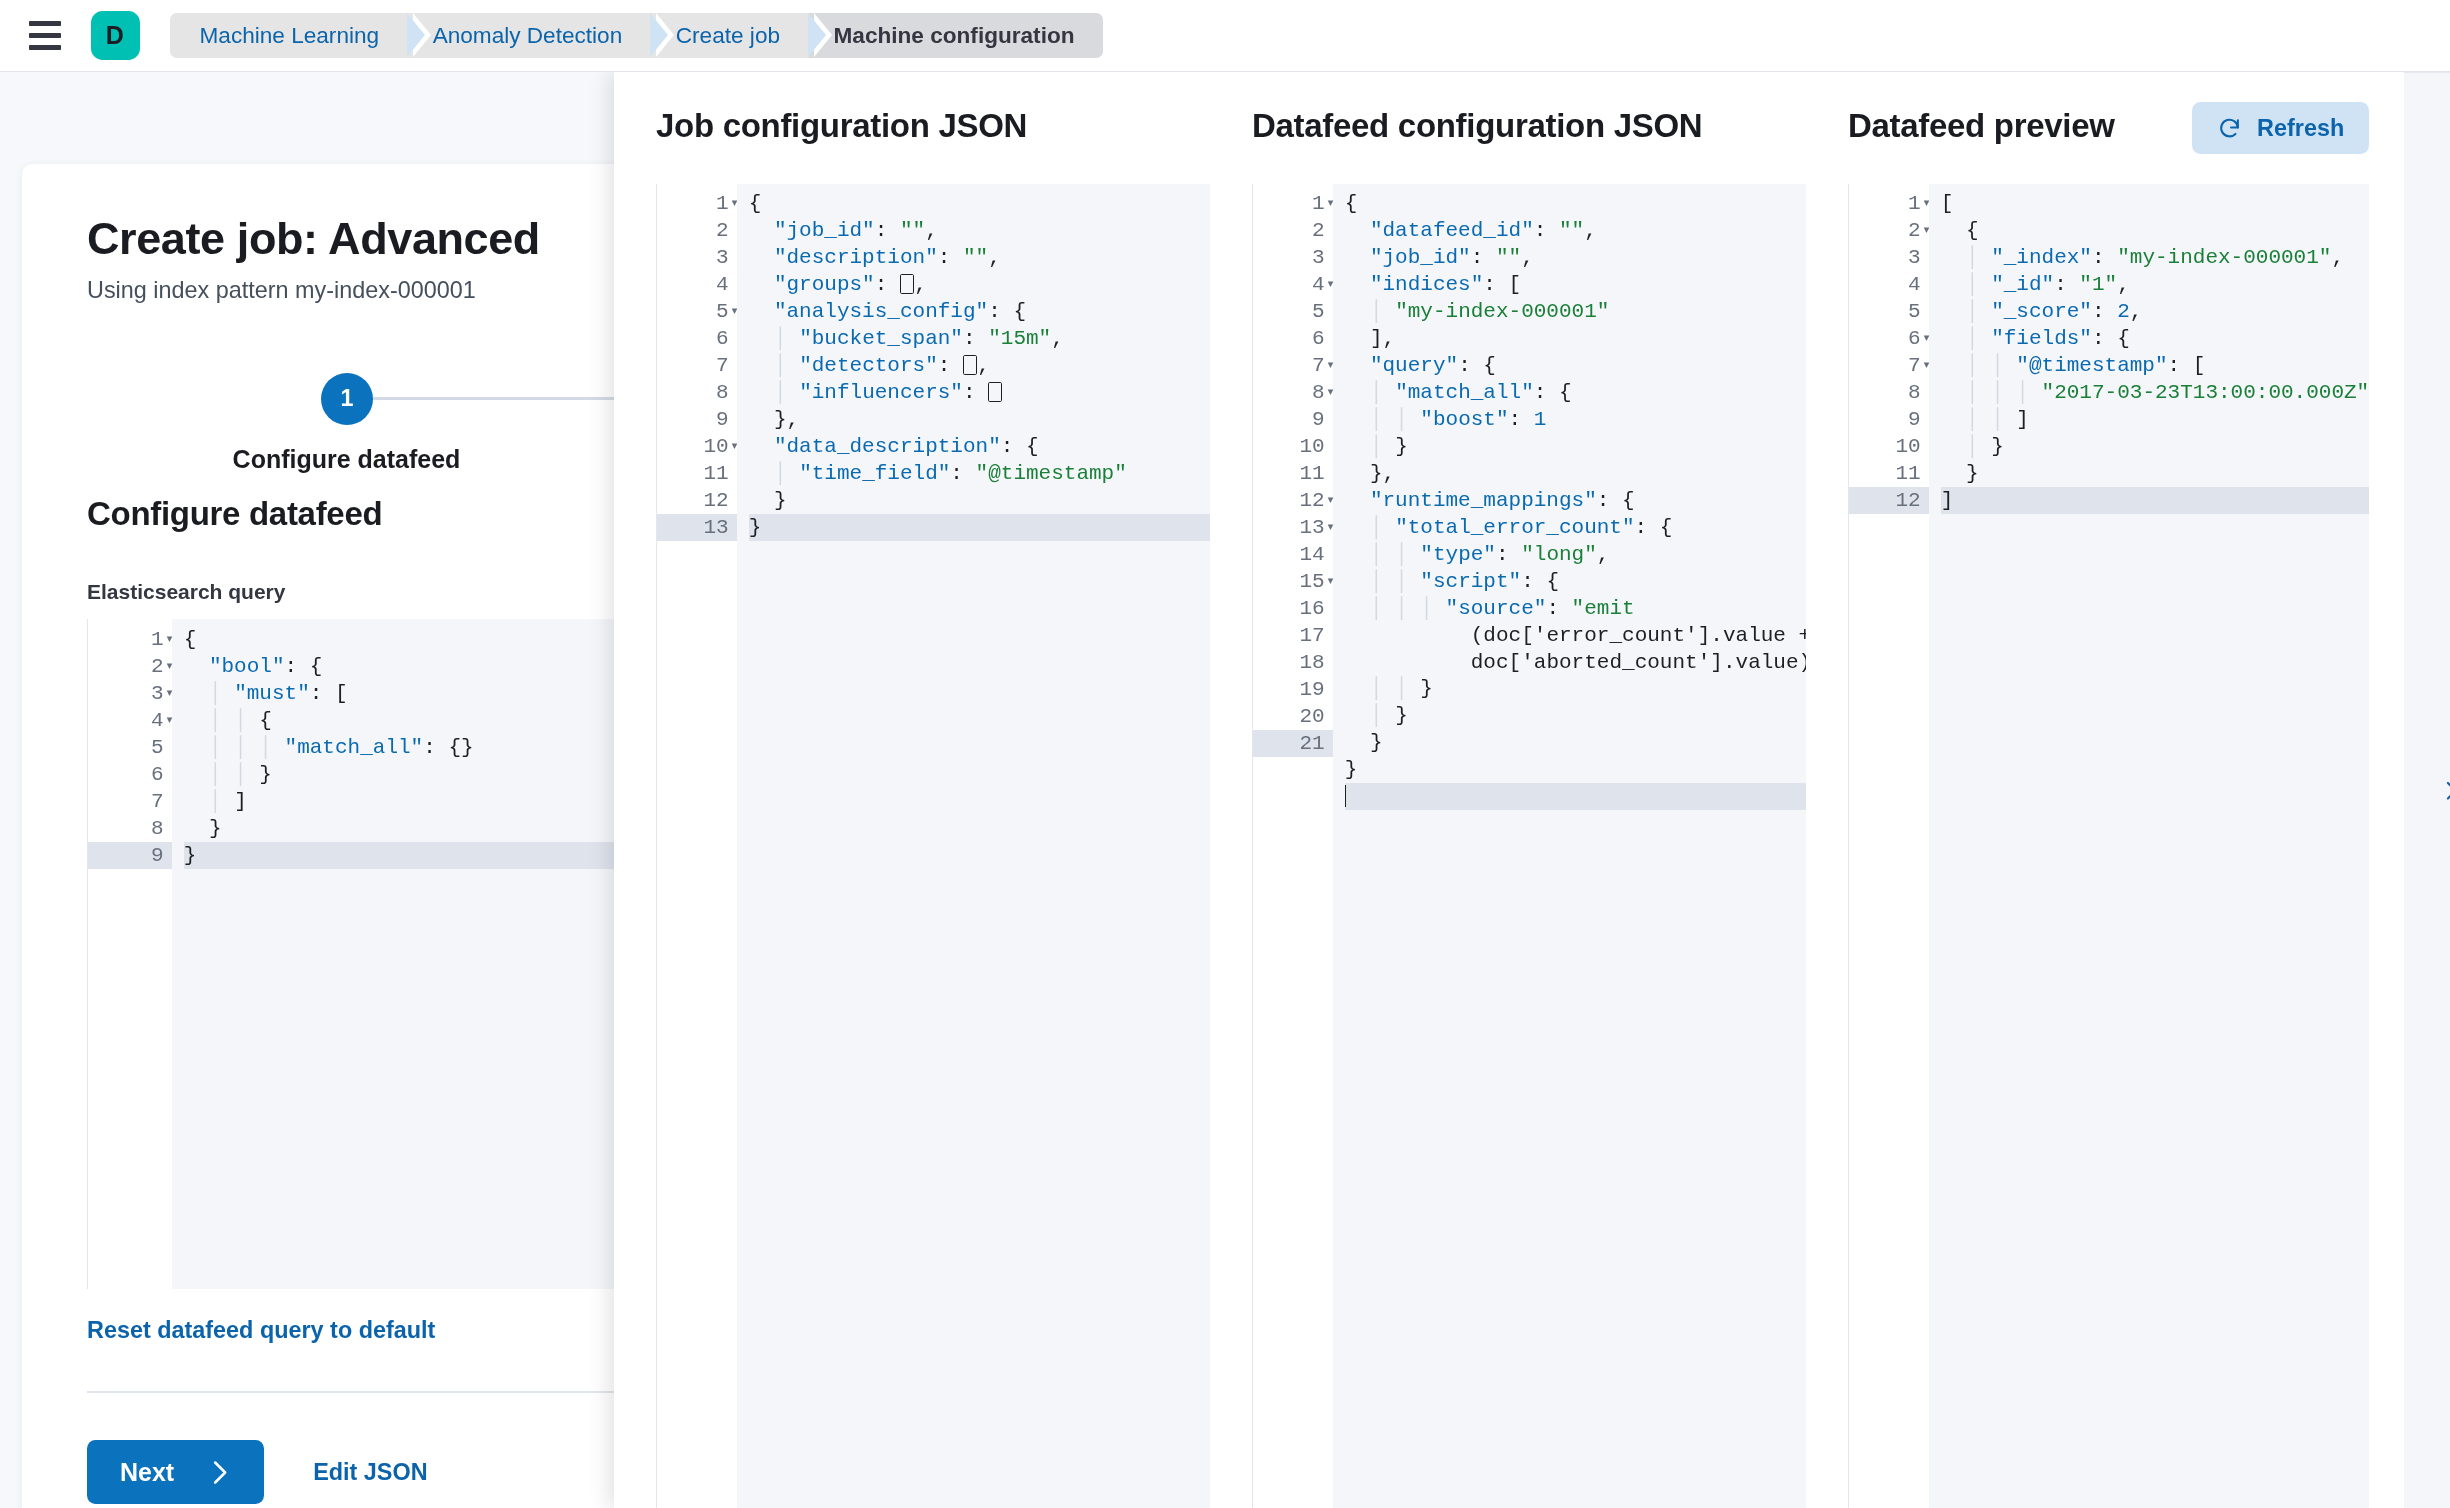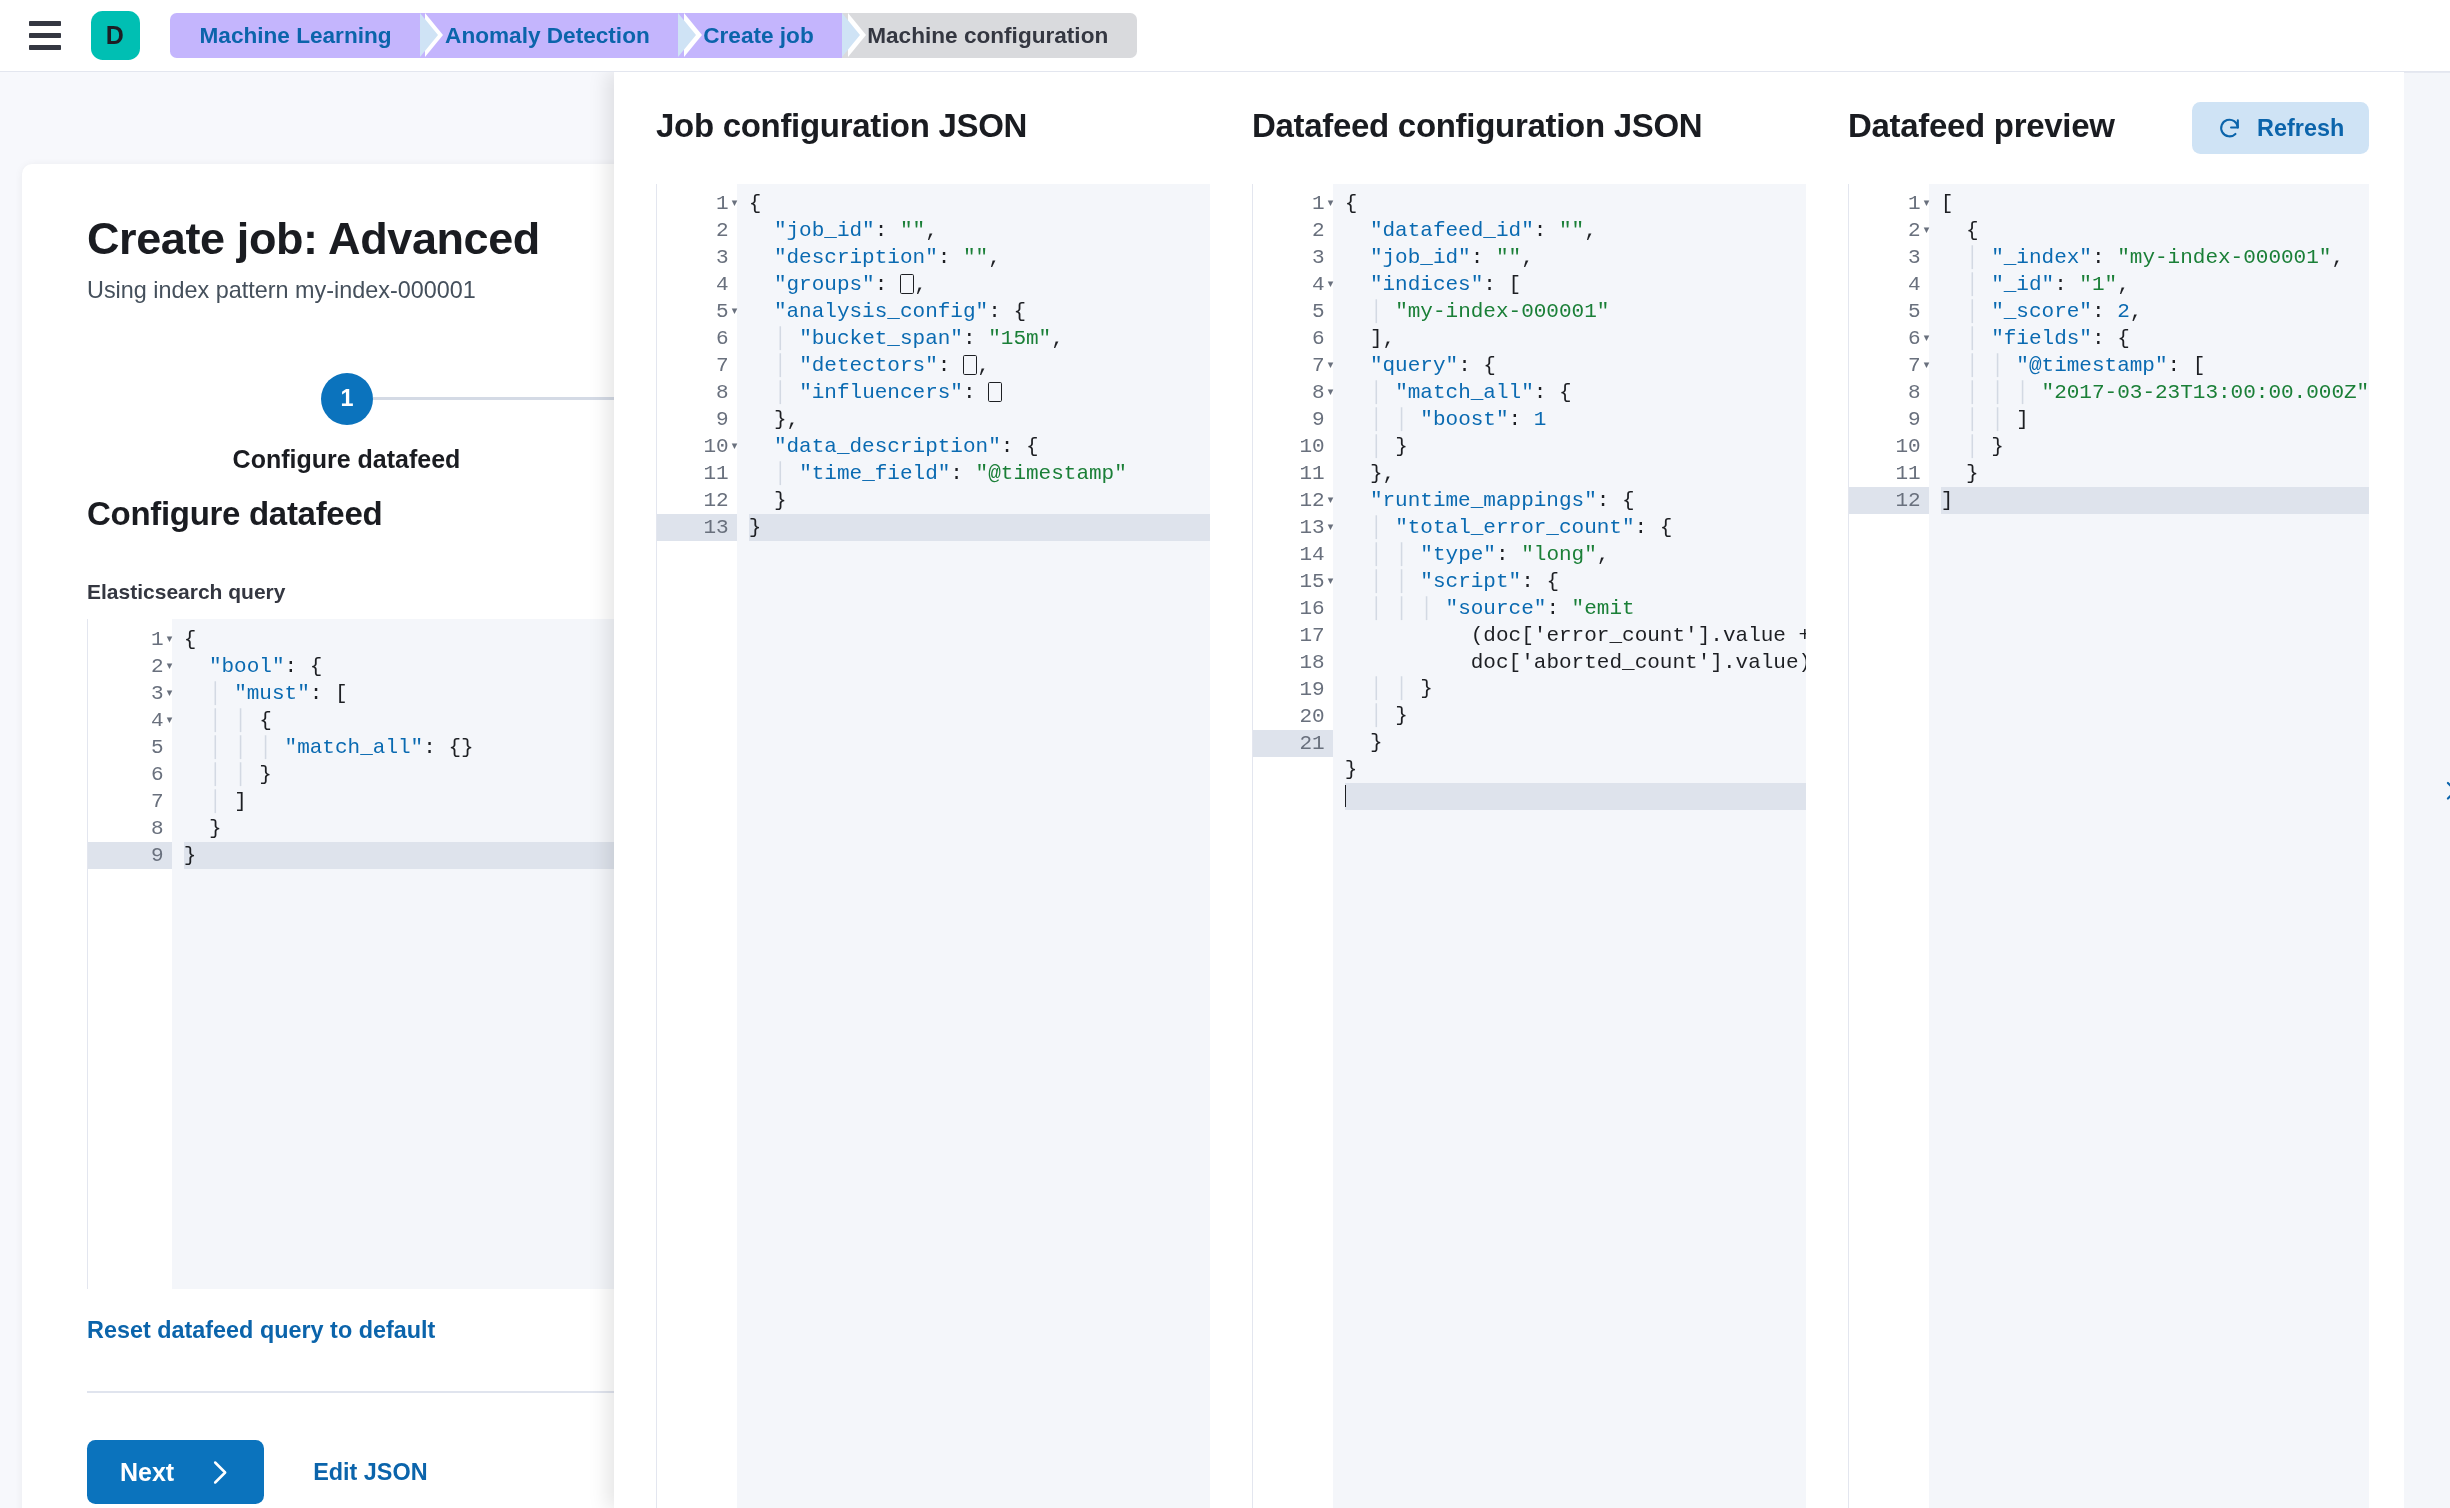--- a/index.html
+++ b/index.html
@@ -24,21 +24,21 @@
   .hamburger span { display:block; width: 32px; height: 5px; background: #343741; border-radius: 0.8px;}
   .logo-badge {
     width: 49px; height: 49px; border-radius: 11.7px; background: #00bfb3;
     color: #1d1e24; font-size: 25px; font-weight: 700;
     display: flex; align-items: center; justify-content: center;
     margin-left: 27px; letter-spacing: 0.4px;
   }
   .breadcrumbs { display: flex; align-items: center; margin-left: 30px; height: 45px; }
   .crumb {
     position: relative; height: 45px; display: flex; align-items: center;
-    background: #c4b5fd; color: #0b64ab; font-size: 22.6px; font-weight: 700;
+    background: #e5e5e5; color: #0b64ab; font-size: 22.6px; font-weight: 400;
     padding: 0 28.5px 0 25px; white-space: nowrap;
   }
   .crumb:first-child { border-top-left-radius: 6.7px; border-bottom-left-radius: 6.7px; padding-left: 30px;}
   .crumb:last-child { border-top-right-radius: 6.7px; border-bottom-right-radius: 6.7px; }
   .crumb:not(:last-child)::after {
     content:""; position: absolute; right: -17.6px; top: 0;
     width: 0; height: 0; z-index: 2;
     border-top: 22.6px solid transparent; border-bottom: 22.6px solid transparent;
     border-left: 18.4px solid #cfe3f5;
   }

